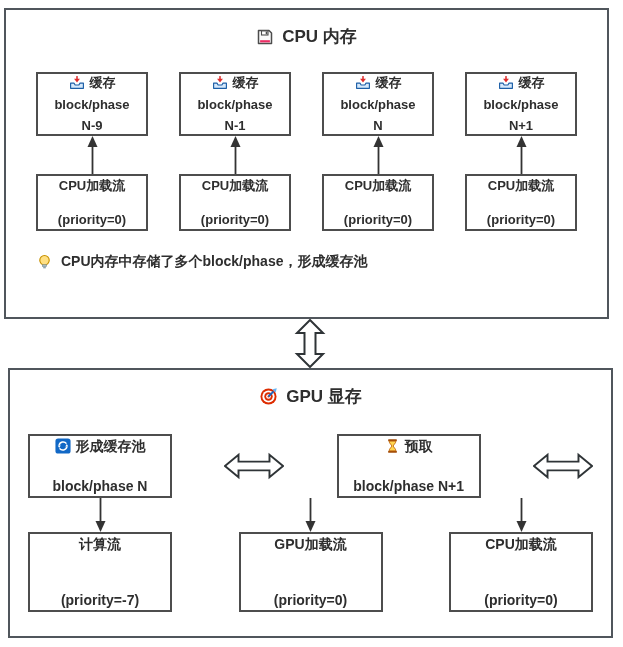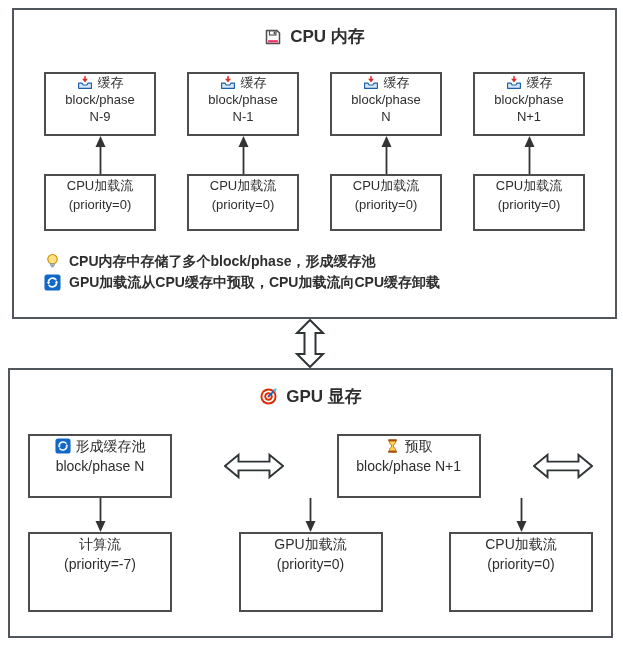--- a/index.html
+++ b/index.html
@@ -1,41 +1,41 @@
 <!DOCTYPE html>
 <html><head>
 <meta charset="utf-8">
 <style>
   html,body{margin:0;padding:0;background:#ffffff;}
   .stage{position:relative;width:623px;height:647px;background:#ffffff;
          font-family:"Liberation Sans",sans-serif;color:#2e2e2e;overflow:hidden;}
   .panel{position:absolute;box-sizing:border-box;background:#ffffff;border:2px solid #50565c;}
-  .panel-cpu{left:12px;top:8px;width:605px;height:311px;}
+  .panel-cpu{left:4px;top:8px;width:605px;height:311px;}
   .panel-gpu{left:8px;top:368px;width:605px;height:270px;}
   .panel-title{display:flex;justify-content:center;align-items:center;gap:8px;
                margin-top:15px;font-size:17px;font-weight:bold;color:#2e2e2e;}
   .row{display:flex;justify-content:space-between;box-sizing:border-box;}
   .cpu-row{padding:0 30px;}
   .gpu-row{padding:0 18px;}
   .node{box-sizing:border-box;border:2px solid #4d4d4d;background:#fff;
-        display:flex;flex-direction:column;align-items:center;justify-content:flex-start;
-        text-align:center;font-weight:normal;color:#2e2e2e;}
+        display:flex;flex-direction:column;align-items:center;justify-content:space-between;
+        text-align:center;font-weight:bold;color:#2e2e2e;}
   .cache-node{width:112px;height:64px;font-size:13px;line-height:17px;margin-top:24px;}
   .cpu-stream-node{width:112px;height:57px;font-size:13px;line-height:19px;}
   .gblock-node{width:144px;height:64px;font-size:14px;line-height:20px;}
   .gstream-node{width:144px;height:80px;font-size:14px;line-height:20px;}
   .node-l1{display:flex;align-items:center;justify-content:center;gap:5px;}
   .arrow-cell{display:flex;justify-content:center;align-items:flex-start;}
   .cpu-arrows{height:38px;}
   .cpu-arrows .arrow-cell{width:112px;}
   .gpu-arrows{height:34px;}
   .gpu-arrows .arrow-cell{width:144px;}
   .gblock-row{margin-top:26px;align-items:center;}
   .notes{margin:22px 0 0 30px;display:flex;flex-direction:column;gap:3px;}
-  .note-line{display:flex;align-items:flex-start;gap:8px;font-size:14px;font-weight:bold;color:#2e2e2e;}
+  .note-line{display:flex;align-items:flex-end;gap:8px;font-size:14px;font-weight:bold;color:#2e2e2e;}
   .v-connector{position:absolute;left:294px;top:319px;width:32px;height:49px;z-index:4;}
   .ic{flex:0 0 auto;display:block;}
   svg{display:block;}
 </style>
 </head>
 <body>
 
 <div class="stage">
 
   <section class="panel panel-cpu">
@@ -148,32 +148,20 @@
     </div>
 
     <div class="notes">
       <div class="note-line">
         <svg class="ic" width="17" height="17" viewBox="0 0 18 18">
           <circle cx="9" cy="6.6" r="5" fill="#ffe083" stroke="#c79100" stroke-width="1.2"></circle>
           <rect x="7" y="11.4" width="4" height="1.8" fill="#b0bec5" stroke="#78909c" stroke-width="0.7"></rect>
           <rect x="7.6" y="13.6" width="2.8" height="1.6" fill="#90a4ae"></rect>
         </svg>
         <span>CPU内存中存储了多个block/phase，形成缓存池</span>
-      </div>
-      <div class="note-line">
-        <svg class="ic" width="17" height="17" viewBox="0 0 18 18">
-          <rect x="0.5" y="0.5" width="17" height="17" rx="3" fill="#1168c6"></rect>
-          <g stroke="#fff" stroke-width="1.7" fill="none">
-            <path d="M13.4 9.8 a4.6 4.6 0 0 1 -8.3 1.8"></path>
-            <path d="M4.6 8.2 a4.6 4.6 0 0 1 8.3 -1.8"></path>
-          </g>
-          <polygon points="3.1,8.4 6.5,8.4 4.7,11.3" fill="#fff"></polygon>
-          <polygon points="14.9,9.6 11.5,9.6 13.3,6.7" fill="#fff"></polygon>
-        </svg>
-        <span>GPU加载流从CPU缓存中预取，CPU加载流向CPU缓存卸载</span>
       </div>
     </div>
   </section>
 
   <div class="v-connector">
     <svg width="32" height="49" viewBox="0 0 32 49">
       <polygon points="16,1 29,14 21.5,14 21.5,35 29,35 16,48 3,35 10.5,35 10.5,14 3,14" fill="#ffffff" stroke="#2f3437" stroke-width="2" stroke-linejoin="miter"></polygon>
     </svg>
   </div>
 

